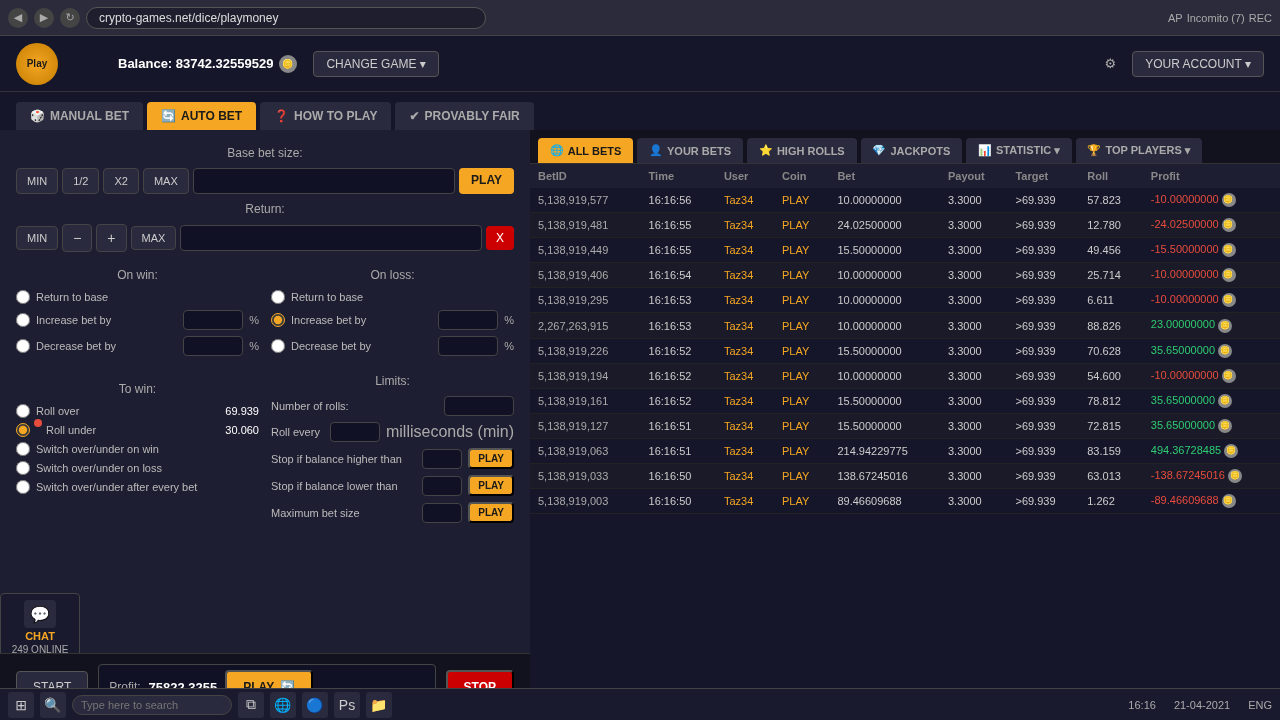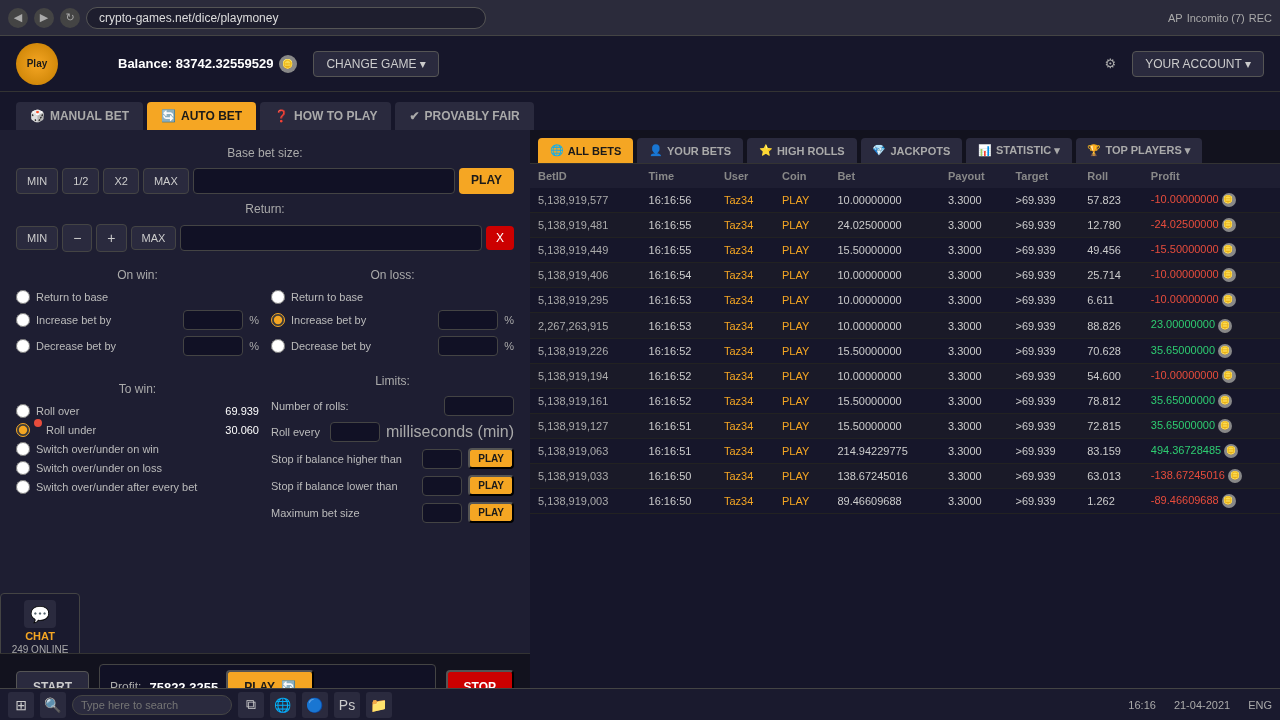--- a/index.html
+++ b/index.html
@@ -321,21 +321,21 @@
       border-top: 1px solid #333;
     }
     .start-btn {
       background: #2a2a3e;
       border: 1px solid #555;
       color: #ccc;
       padding: 8px 16px;
       border-radius: 4px;
       cursor: pointer;
       font-size: 12px;
-      font-weight: bold;
+      font-weight: normal;
     }
     .profit-box {
       display: flex;
       align-items: center;
       background: #111125;
       border: 1px solid #444;
       border-radius: 4px;
       padding: 5px 10px;
       flex: 1;
       gap: 8px;

